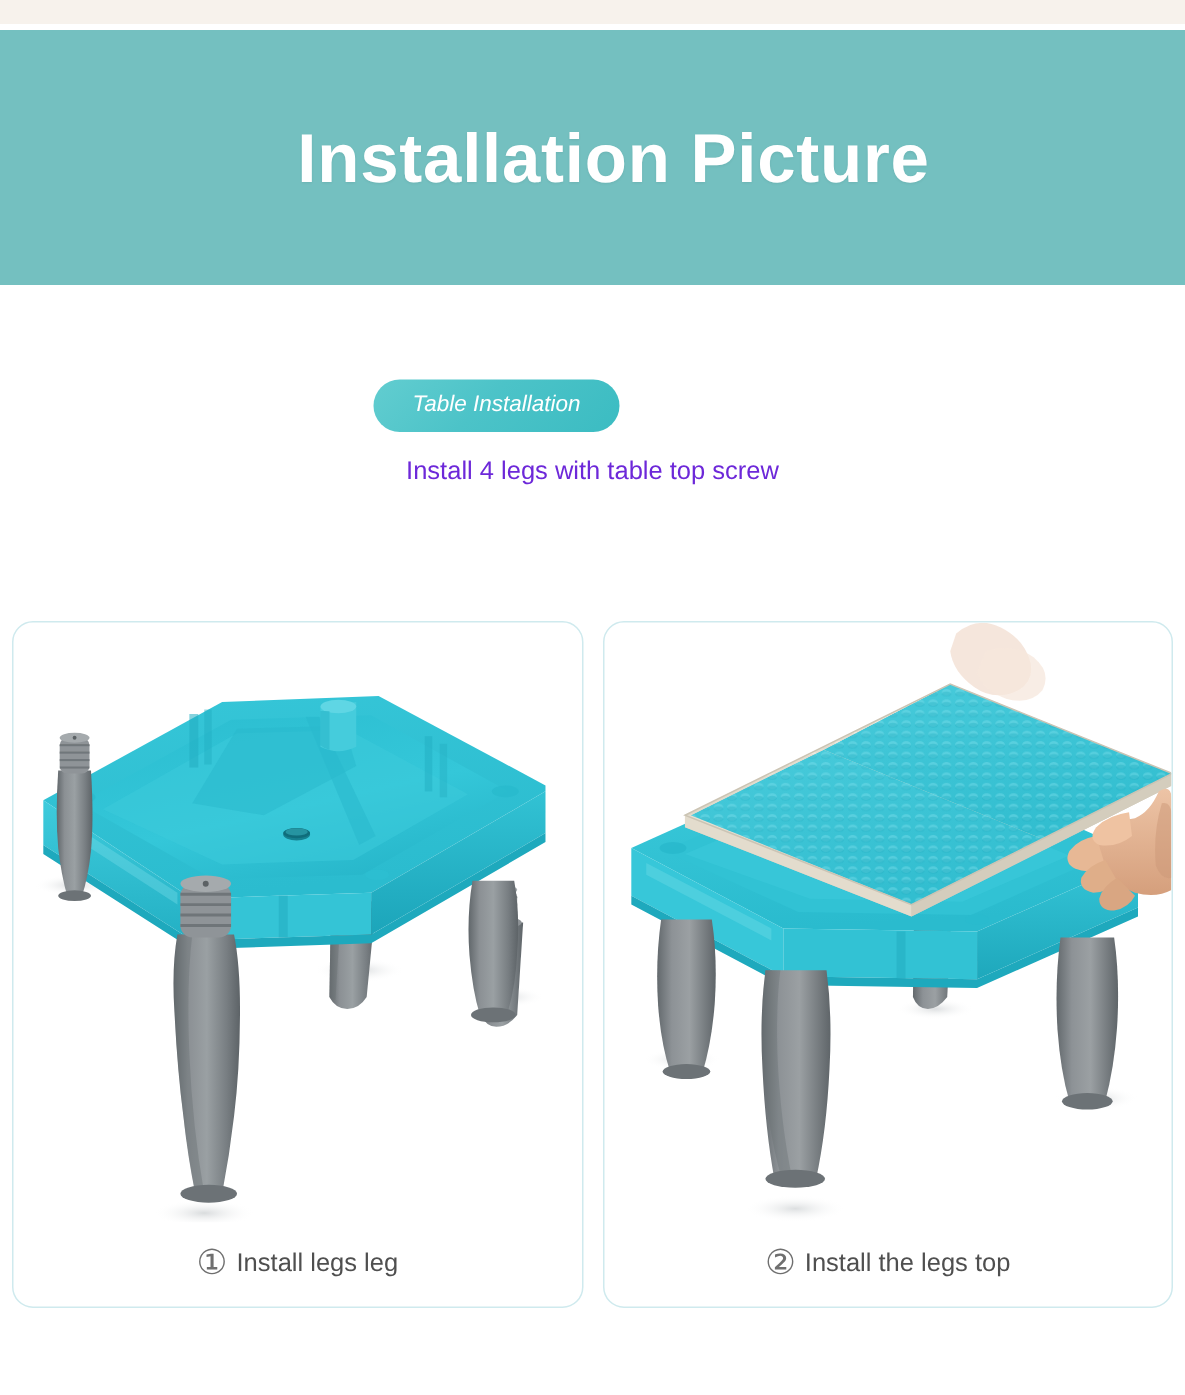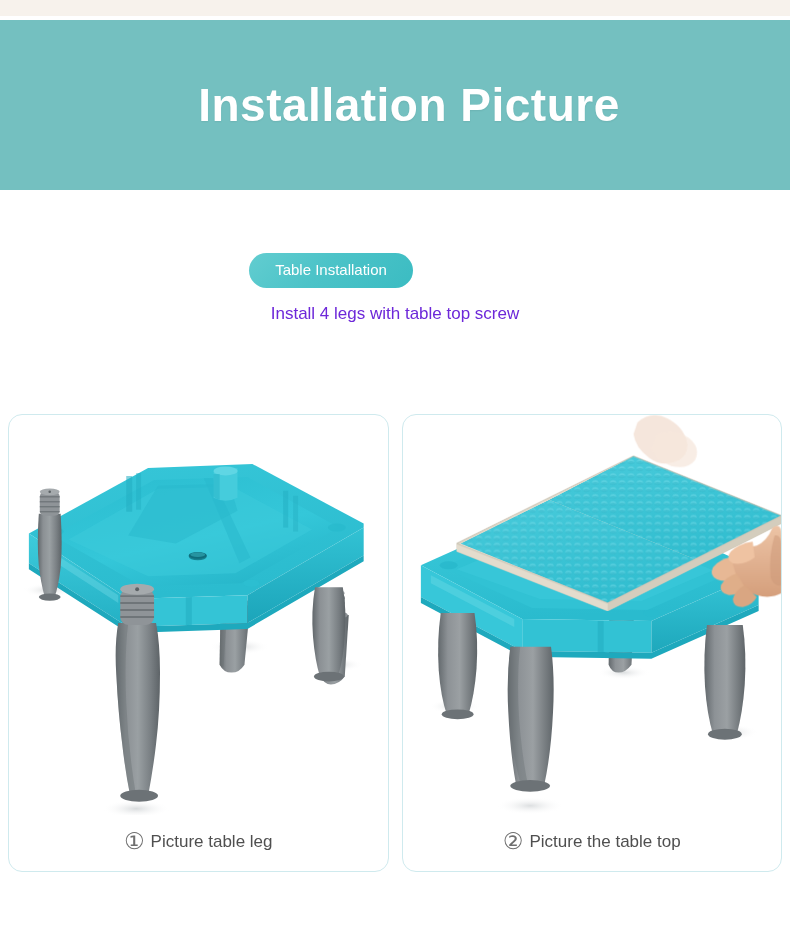--- a/index.html
+++ b/index.html
@@ -46,20 +46,21 @@
     margin-left: 28px;
   }
 
   
   .badge-row {
     position: absolute;
     left: 0; top: 253px;
     width: 662px;
     display: flex;
     justify-content: center;
+    font-style: italic;
   }
   .badge {
     display: inline-block;
     padding: 8px 26px 9px 26px;
     border-radius: 20px;
     background: linear-gradient(135deg, #62cdd0 0%, #4cc3c8 45%, #3bbcc2 100%);
     color: #ffffff;
     font-size: 15px;
     line-height: 18px;
     white-space: nowrap;
@@ -283,21 +284,21 @@
         </g>
 
         <g>
           <path d="M308 172 Q304 196 306 222 Q308 246 313 262 L331 262 Q337 244 338 220 Q340 194 336 172 Z" fill="url(#legG)"></path>
           <ellipse cx="322" cy="262" rx="15" ry="5" fill="#6c7276"></ellipse>
         </g>
       </svg>
     </div>
     <div class="caption">
       <span class="caption-num">①</span>
-      <span class="caption-text">Picture table leg</span>
+      <span class="caption-text">Install legs leg</span>
     </div>
   </div>
 
   <div class="card">
     <div class="photo">
       <svg class="art" viewBox="0 0 381 400" preserveAspectRatio="xMidYMid meet">
         <defs>
           <linearGradient id="tub2Top" x1="0" y1="0" x2="0.2" y2="1">
             <stop offset="0%" stop-color="#3ac9da"></stop>
             <stop offset="100%" stop-color="#2abbce"></stop>
@@ -448,17 +449,17 @@
           <path d="M344 170 Q334 176 332 184 Q332 192 342 192 Q352 190 356 182 Z" fill="#d9a682"></path>
 
           <path d="M352 126 Q338 128 330 136 Q324 144 332 148 Q344 150 354 142 Z" fill="#efc3a2"></path>
 
           <path d="M374 120 Q381 118 381 132 L381 170 Q374 172 370 162 Q368 140 374 120 Z" fill="#cb9877" opacity="0.5"></path>
         </g>
       </svg>
     </div>
     <div class="caption">
       <span class="caption-num">②</span>
-      <span class="caption-text">Picture the table top</span>
+      <span class="caption-text">Install the legs top</span>
     </div>
   </div>
 
 </div>
 
 </body></html>

